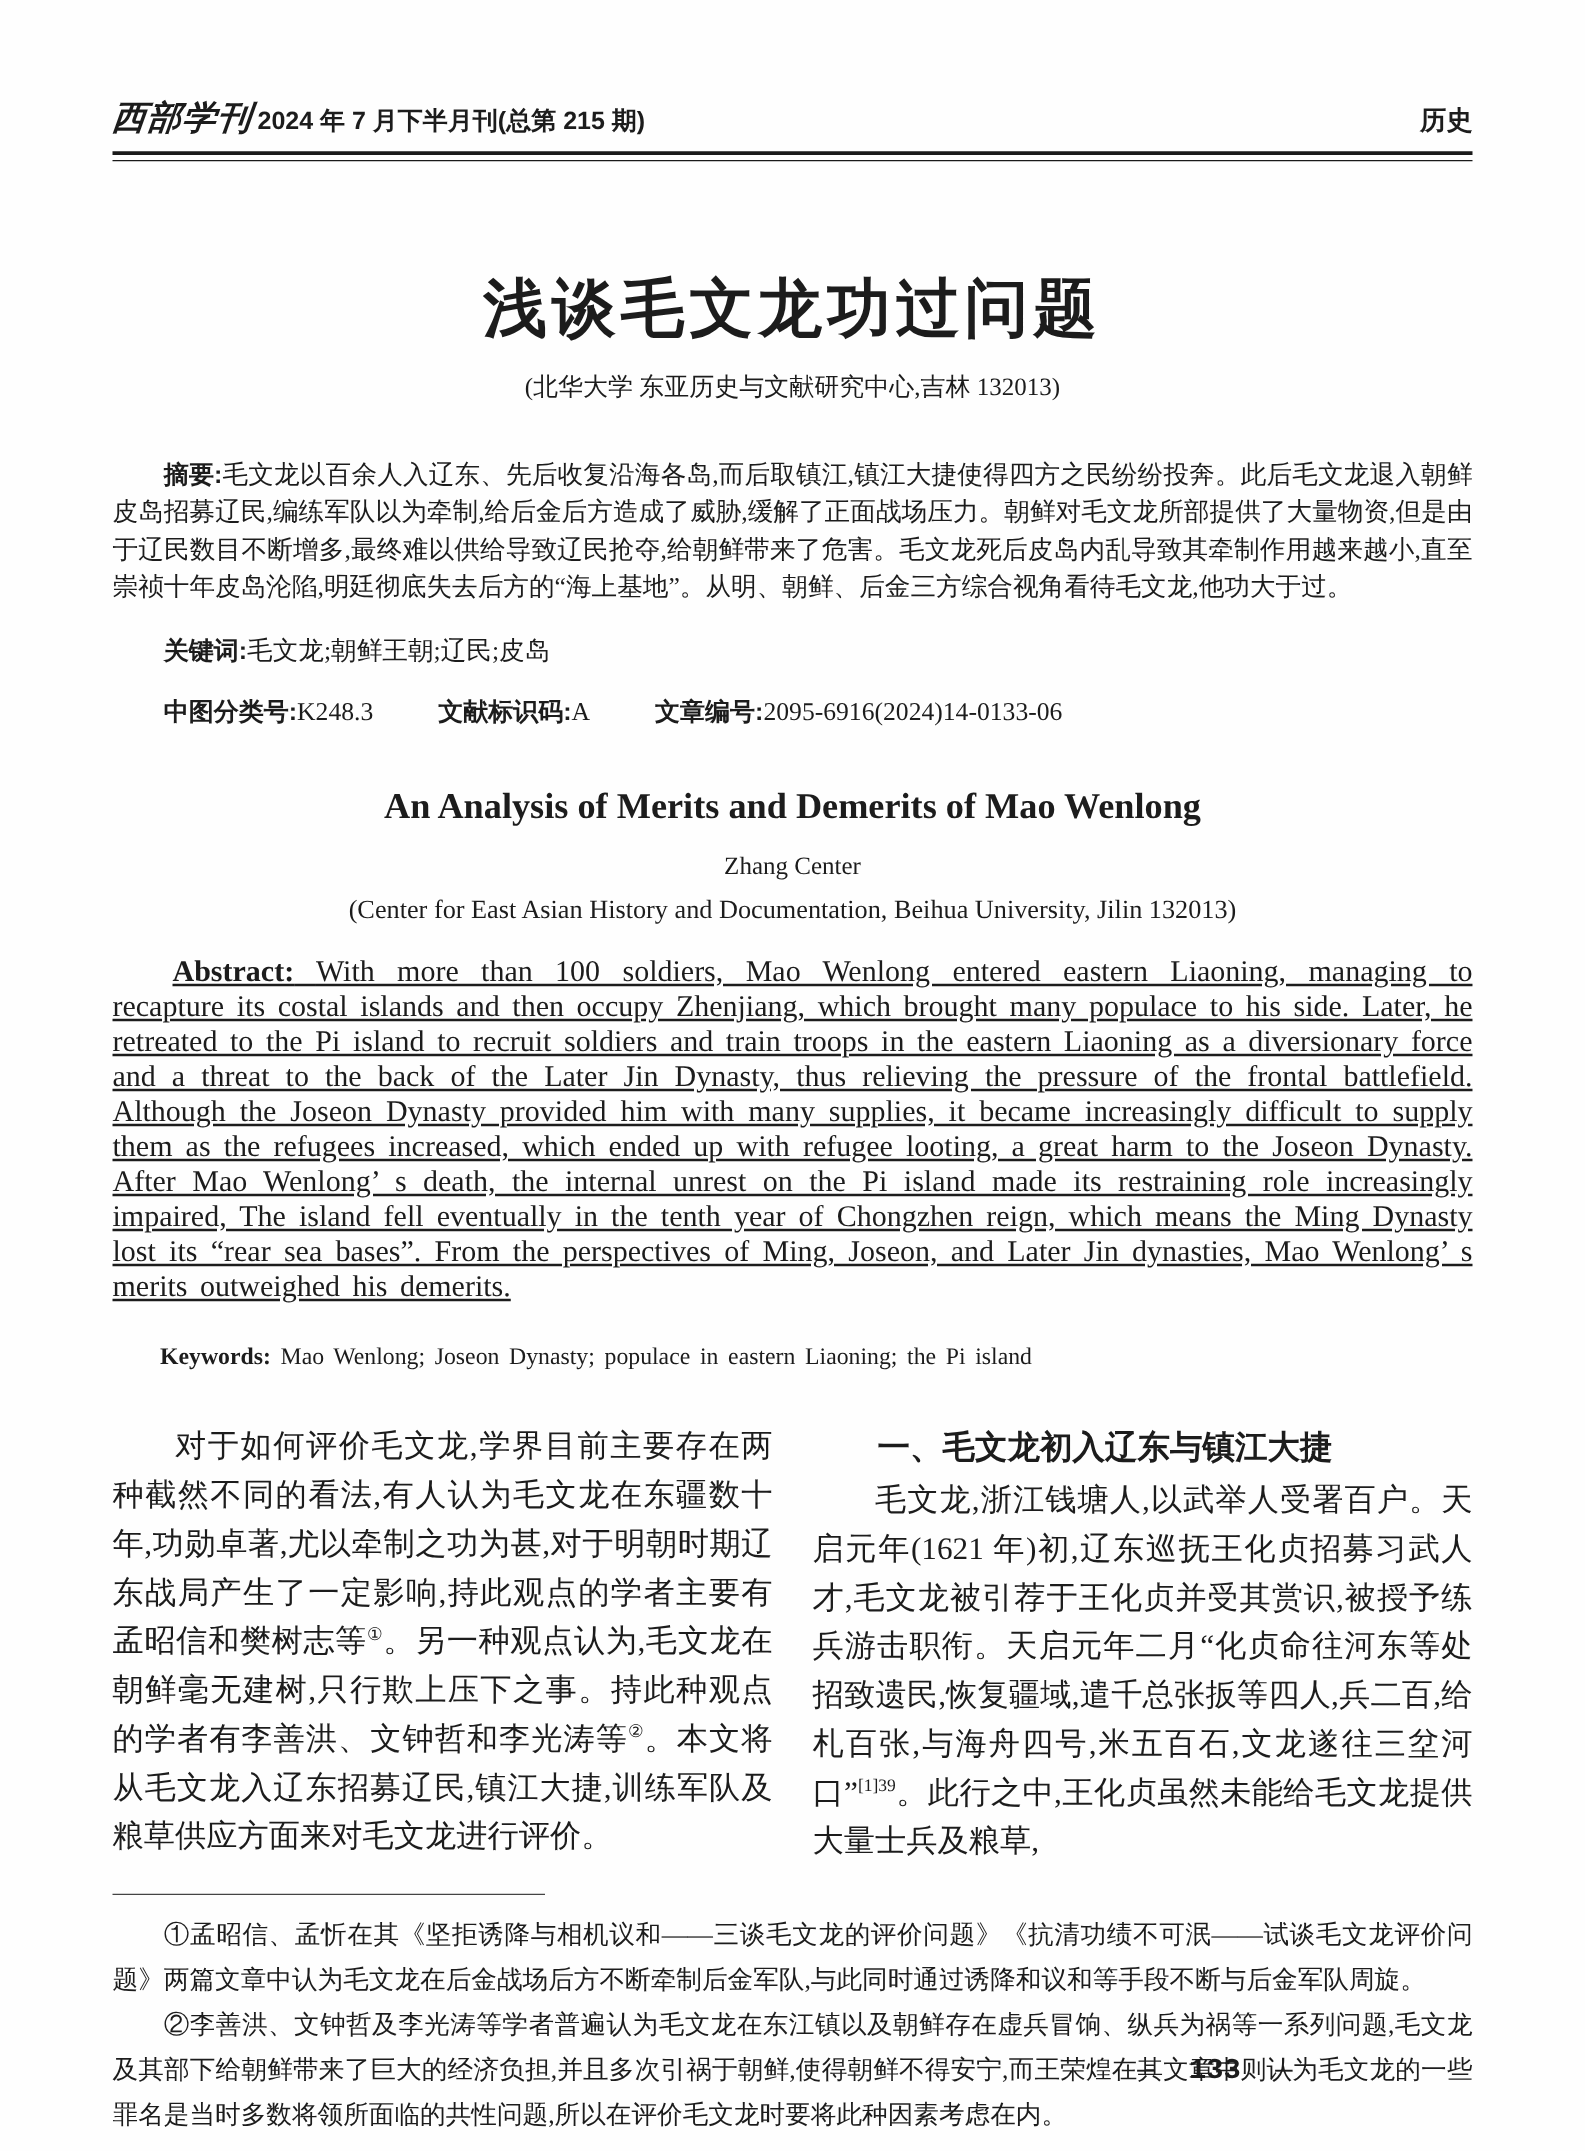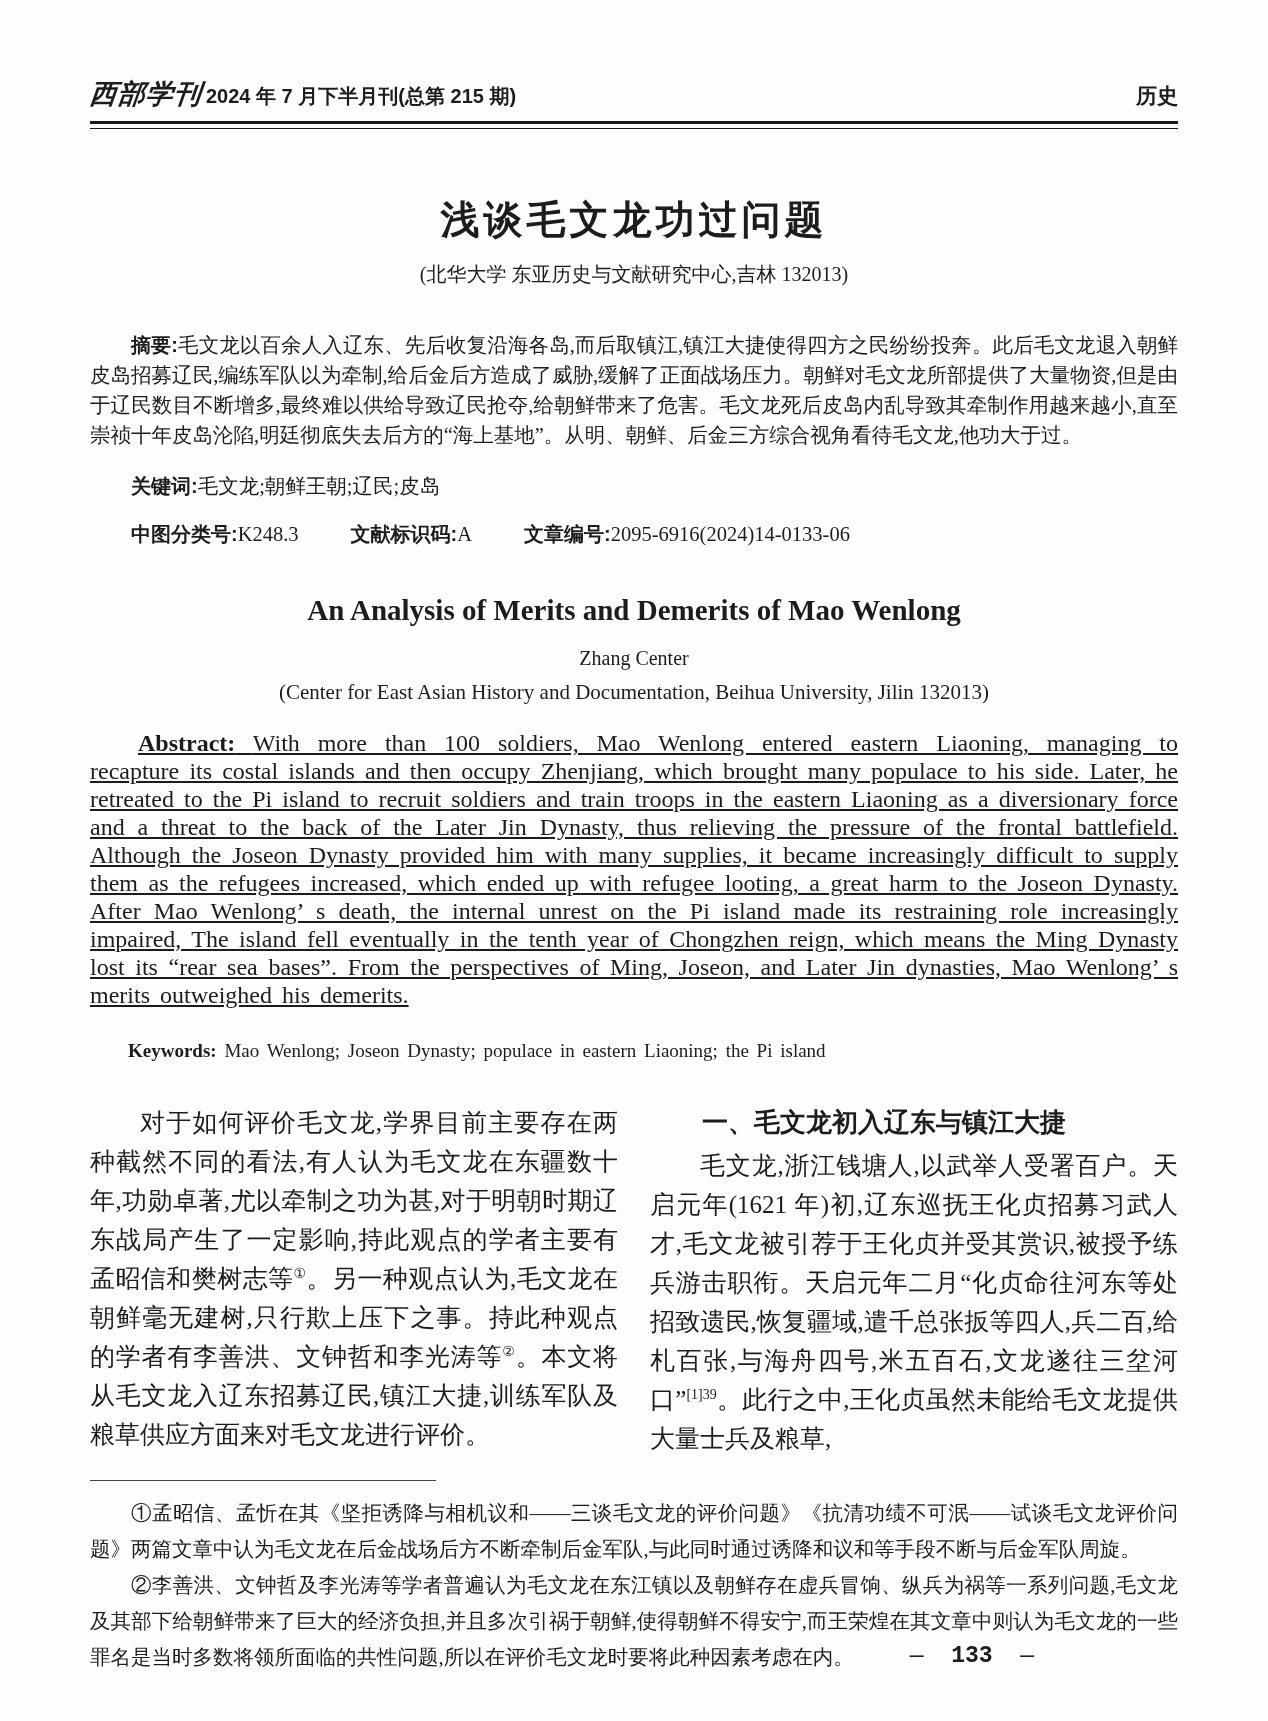--- a/index.html
+++ b/index.html
@@ -45,23 +45,23 @@
   }
   .double-rule {
     margin-top: 9px;
     border-top: 3px solid #1a1a1a;
     border-bottom: 1.5px solid #1a1a1a;
     height: 4px;
   }
 
   
   .cn-title {
-    margin-top: 64px;
-    text-align: center;
-    font-size: 39px;
+    margin-top: 84px;
+    text-align: center;
+    font-size: 51px;
     font-weight: bold;
     letter-spacing: 4px;
   }
   .cn-author {
     margin-top: 46px;
     text-align: center;
     font-size: 22px;
     letter-spacing: 3px;
   }
   .cn-affiliation {

